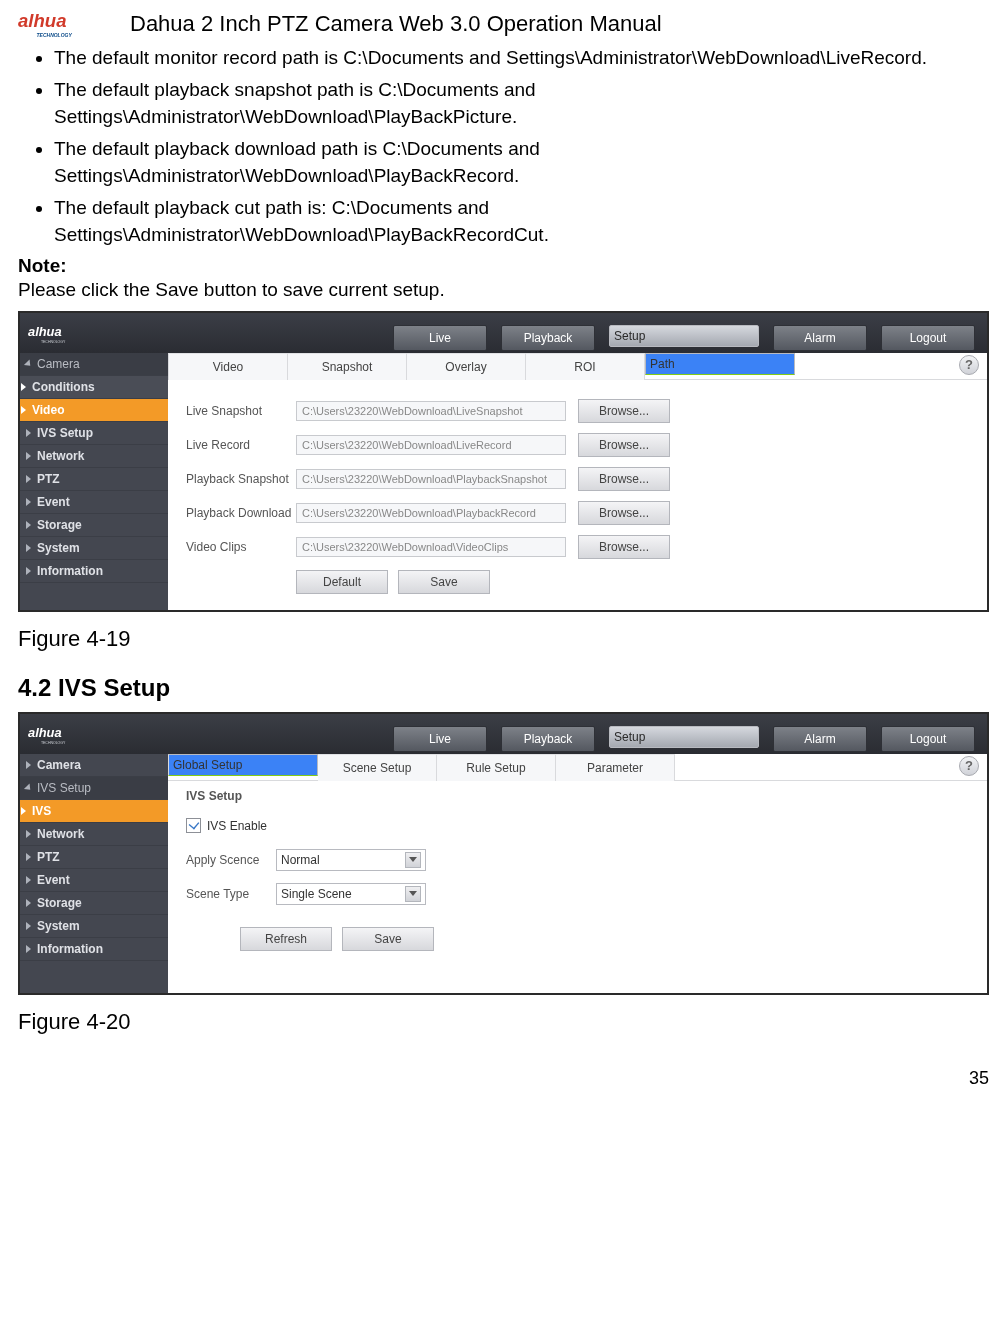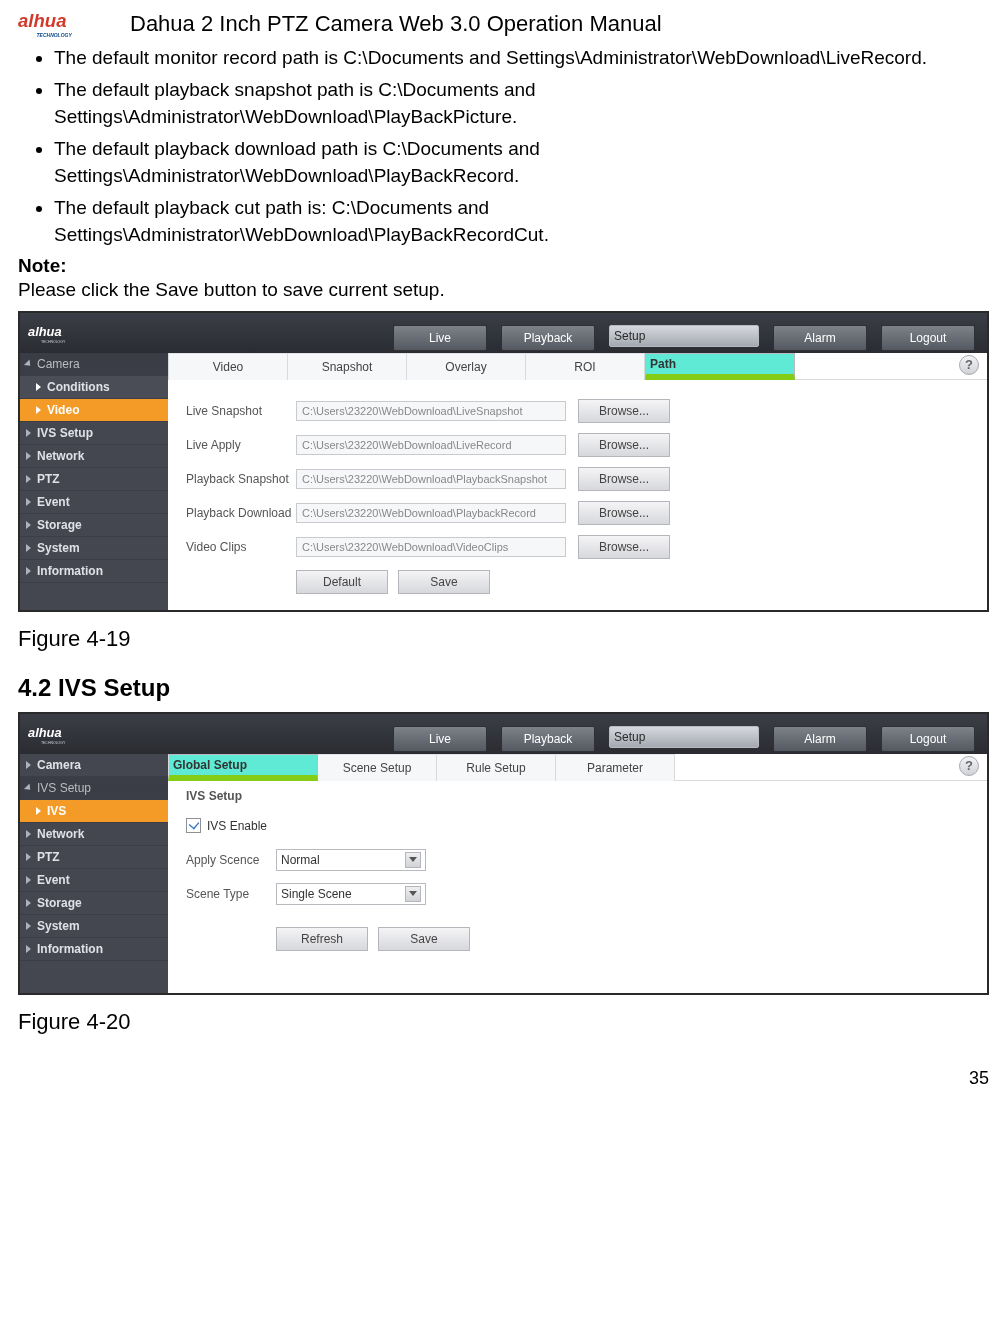--- a/index.html
+++ b/index.html
@@ -25,28 +25,28 @@
 .topbtns{display:flex;gap:14px;padding-bottom:2px}
 .tbtn{min-width:72px;height:24px;background:linear-gradient(#7d8188,#545860);color:#fff;border:1px solid #2e3036;border-radius:2px;display:flex;align-items:center;justify-content:center;font-size:12px;padding:0 10px}
 .tbtn.sel{background:linear-gradient(#d5d8de,#a4a8b0);color:#2a2a2a}
 .body{display:flex;position:relative}
 .sidebar{width:148px;background:#444750}
 .sitem{display:flex;align-items:center;color:#dfe1e6;font-size:12px;height:22px;padding-left:6px;border-bottom:1px solid #3b3e46;font-weight:bold}
 .sitem.lv1::before{content:"";display:inline-block;width:0;height:0;border-top:4px solid transparent;border-bottom:4px solid transparent;border-left:5px solid #aeb2bb;margin-right:6px;transform:rotate(0deg)}
 .sitem.open::before{transform:rotate(45deg)}
 .sitem.exp{background:#3a3d45}
 .sitem.dim{color:#b9bcc3;font-weight:normal}
-.sitem.subsel{background:#f39a27;color:#fff;padding-left:16px}
+.sitem.subsel{background:#f39a27;color:#fff;padding-left:1px}
 .sitem.subsel::before{content:"";display:inline-block;width:0;height:0;border-top:4px solid transparent;border-bottom:4px solid transparent;border-left:5px solid #fff;margin-right:6px}
 .content{flex:1;background:#fff;position:relative;padding:0 0 8px 0}
 .tabs{display:flex;border-bottom:1px solid #d9dadd;height:26px;position:relative}
 .help{position:absolute;right:8px;top:2px;width:18px;height:18px;border:1px solid #a8aab0;border-radius:50%;background:linear-gradient(#f3f4f6,#d0d2d8);display:flex;align-items:center;justify-content:center;font-size:13px;color:#666;font-weight:bold}
 .tab{min-width:90px;padding:0 14px;display:flex;align-items:center;justify-content:center;border-right:1px solid #d9dadd;font-size:12px;color:#444;background:#f6f7f9;height:26px;border-top:1px solid #e1e2e5}
 .tab:first-child{border-left:1px solid #d9dadd}
-.tab.sel{font-weight:bold;background:#5eead4;border-bottom:6px solid #84cc16;margin-bottom:-1px}
+.tab.sel{font-weight:normal;background:#3b82f6;border-bottom:1px solid #84cc16;margin-bottom:-1px}
 .form{padding:8px 18px}
 .row{display:flex;align-items:center;height:22px;margin:12px 0}
 .lbl{width:110px;color:#555}
 .txt{width:258px;height:18px;border:1px solid #c8cace;background:#f6f7f9;color:#888;padding:0 5px;font-size:11px;display:flex;align-items:center}
 .bbtn{height:22px;min-width:70px;background:linear-gradient(#f4f4f6,#d7d8dc);border:1px solid #b4b6bc;color:#444;display:flex;align-items:center;justify-content:center;font-size:12px;margin-left:12px;padding:0 10px}
 .actrow{display:flex;gap:10px;margin-top:10px;margin-left:110px}
 .sel{width:140px;height:20px;border:1px solid #b8bac0;background:#fff;display:flex;align-items:center;justify-content:space-between;padding:0 4px;font-size:12px;color:#333}
 .sel .arr{width:14px;height:14px;background:linear-gradient(#efeff1,#d1d3d8);border:1px solid #b3b6bc;display:flex;align-items:center;justify-content:center}
 .sel .arr::after{content:"";width:0;height:0;border-left:4px solid transparent;border-right:4px solid transparent;border-top:5px solid #555}
 .chk{width:13px;height:13px;border:1px solid #8d9097;background:#fff;margin-right:6px;position:relative}
@@ -116,21 +116,21 @@
           <div class="tab sel">Path</div>
           <div class="help">?</div>
         </div>
         <div class="form">
           <div class="row">
             <div class="lbl">Live Snapshot</div>
             <div class="txt">C:\Users\23220\WebDownload\LiveSnapshot</div>
             <div class="bbtn">Browse...</div>
           </div>
           <div class="row">
-            <div class="lbl">Live Apply</div>
+            <div class="lbl">Live Record</div>
             <div class="txt">C:\Users\23220\WebDownload\LiveRecord</div>
             <div class="bbtn">Browse...</div>
           </div>
           <div class="row">
             <div class="lbl">Playback Snapshot</div>
             <div class="txt">C:\Users\23220\WebDownload\PlaybackSnapshot</div>
             <div class="bbtn">Browse...</div>
           </div>
           <div class="row">
             <div class="lbl">Playback Download</div>
@@ -204,21 +204,21 @@
               <span class="arr"></span>
             </div>
           </div>
           <div class="row">
             <div class="lbl" style="width:90px">Scene Type</div>
             <div class="sel">
               <span>Single Scene</span>
               <span class="arr"></span>
             </div>
           </div>
-          <div class="actrow" style="margin-left:90px;margin-top:22px;margin-bottom:26px">
+          <div class="actrow" style="margin-left:54px;margin-top:22px;margin-bottom:26px">
             <div class="bbtn" style="margin-left:0">Refresh</div>
             <div class="bbtn" style="margin-left:0">Save</div>
           </div>
         </div>
       </div>
     </div>
   </div>
 
   <div class="figcap">Figure 4-20</div>
 

